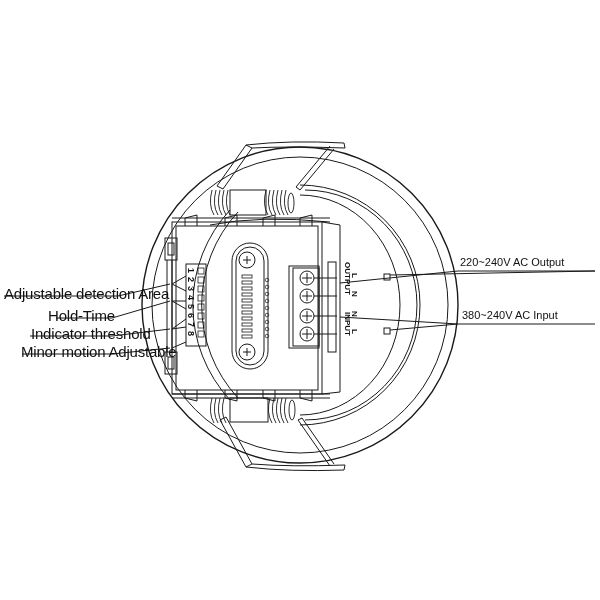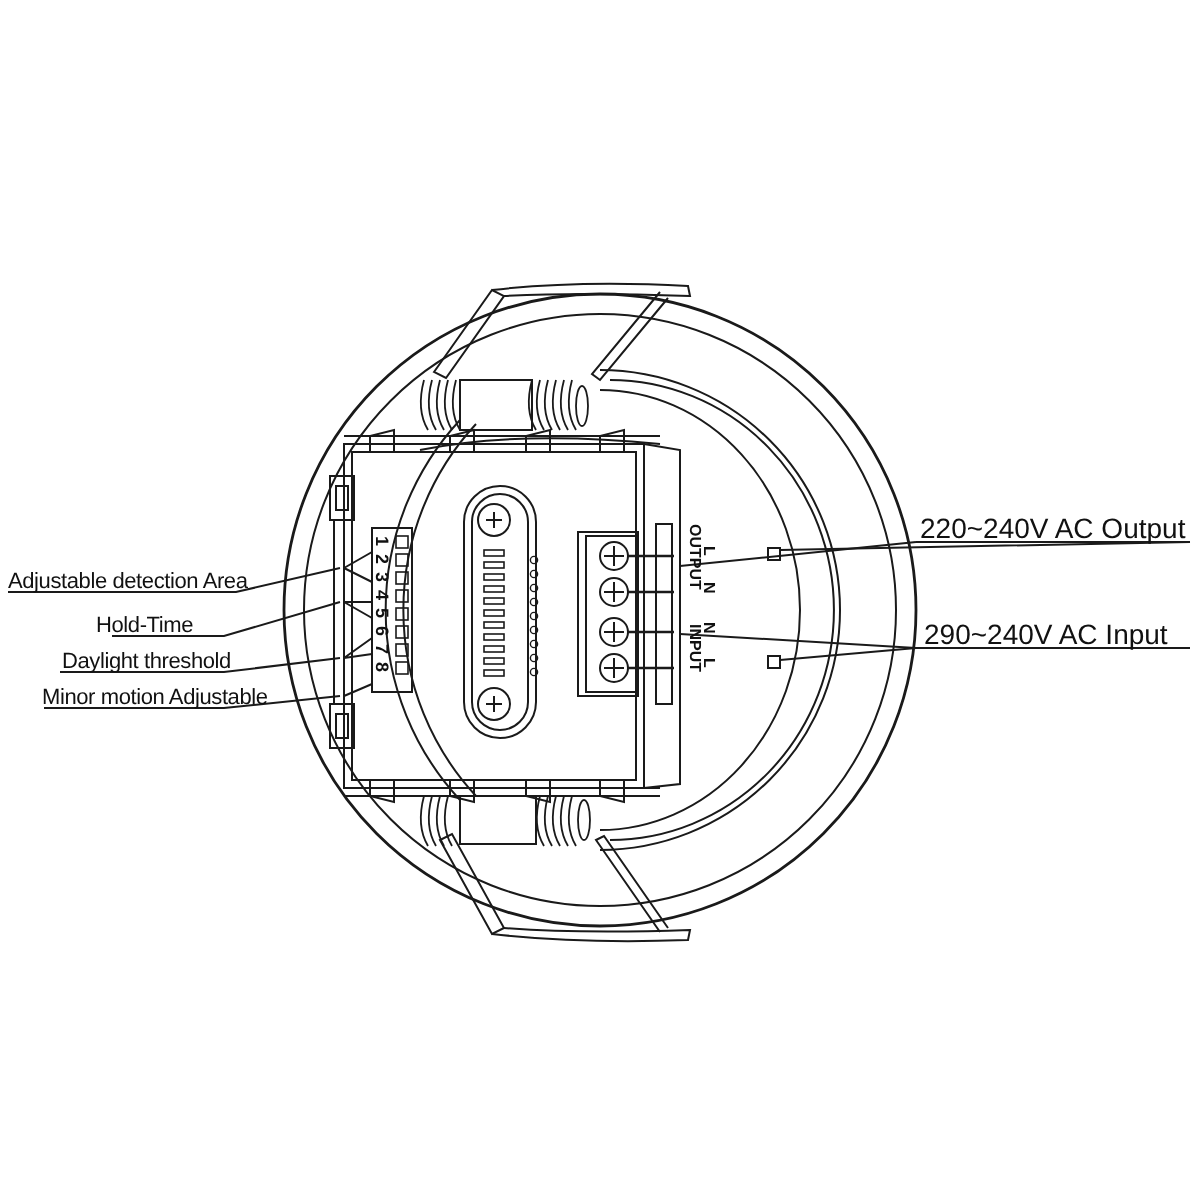--- a/index.html
+++ b/index.html
@@ -1,19 +1,19 @@
 <!DOCTYPE html>
 <html><head>
 <meta charset="utf-8">
 <style>
   html, body { margin:0; padding:0; background:#ffffff; }
   body { width:600px; height:600px; position:relative; overflow:hidden; font-family:"Liberation Sans", sans-serif; }
   #diagram { position:absolute; left:0; top:0; width:600px; height:600px; }
-  .label { position:absolute; font-size:11px; color:#111; white-space:nowrap; letter-spacing:-0.2px; }
-  .label-r { position:absolute; font-size:14px; color:#111; white-space:nowrap; }
+  .label { position:absolute; font-size:15px; color:#111; white-space:nowrap; letter-spacing:-0.2px; }
+  .label-r { position:absolute; font-size:11px; color:#111; white-space:nowrap; }
 </style>
 </head>
 <body>
 
 <svg id="diagram" viewBox="0 0 600 600" xmlns="http://www.w3.org/2000/svg">
   <g fill="none" stroke="#1a1a1a" stroke-width="1">
 
     <circle cx="300" cy="305" r="158" stroke-width="1.4"></circle>
     <circle cx="300" cy="305" r="148"></circle>
 
@@ -187,17 +187,17 @@
     <text transform="translate(345 312) rotate(90)">INPUT</text>
     <text transform="translate(352 273) rotate(90)">L</text>
     <text transform="translate(352 291) rotate(90)">N</text>
     <text transform="translate(352 311) rotate(90)">N</text>
     <text transform="translate(352 329) rotate(90)">L</text>
   </g>
 </svg>
 
 <div class="label" style="left:4px; top:285px;">Adjustable detection Area</div>
 <div class="label" style="left:48px; top:307px;">Hold-Time</div>
-<div class="label" style="left:31px; top:325px;">Daylight  threshold</div>
+<div class="label" style="left:31px; top:325px;">Indicator  threshold</div>
 <div class="label" style="left:21px; top:343px;">Minor motion Adjustable</div>
 
 <div class="label-r" style="left:460px; top:256px;">220~240V AC Output</div>
-<div class="label-r" style="left:462px; top:309px;">290~240V AC Input</div>
+<div class="label-r" style="left:462px; top:309px;">380~240V AC Input</div>
 
 </body></html>

